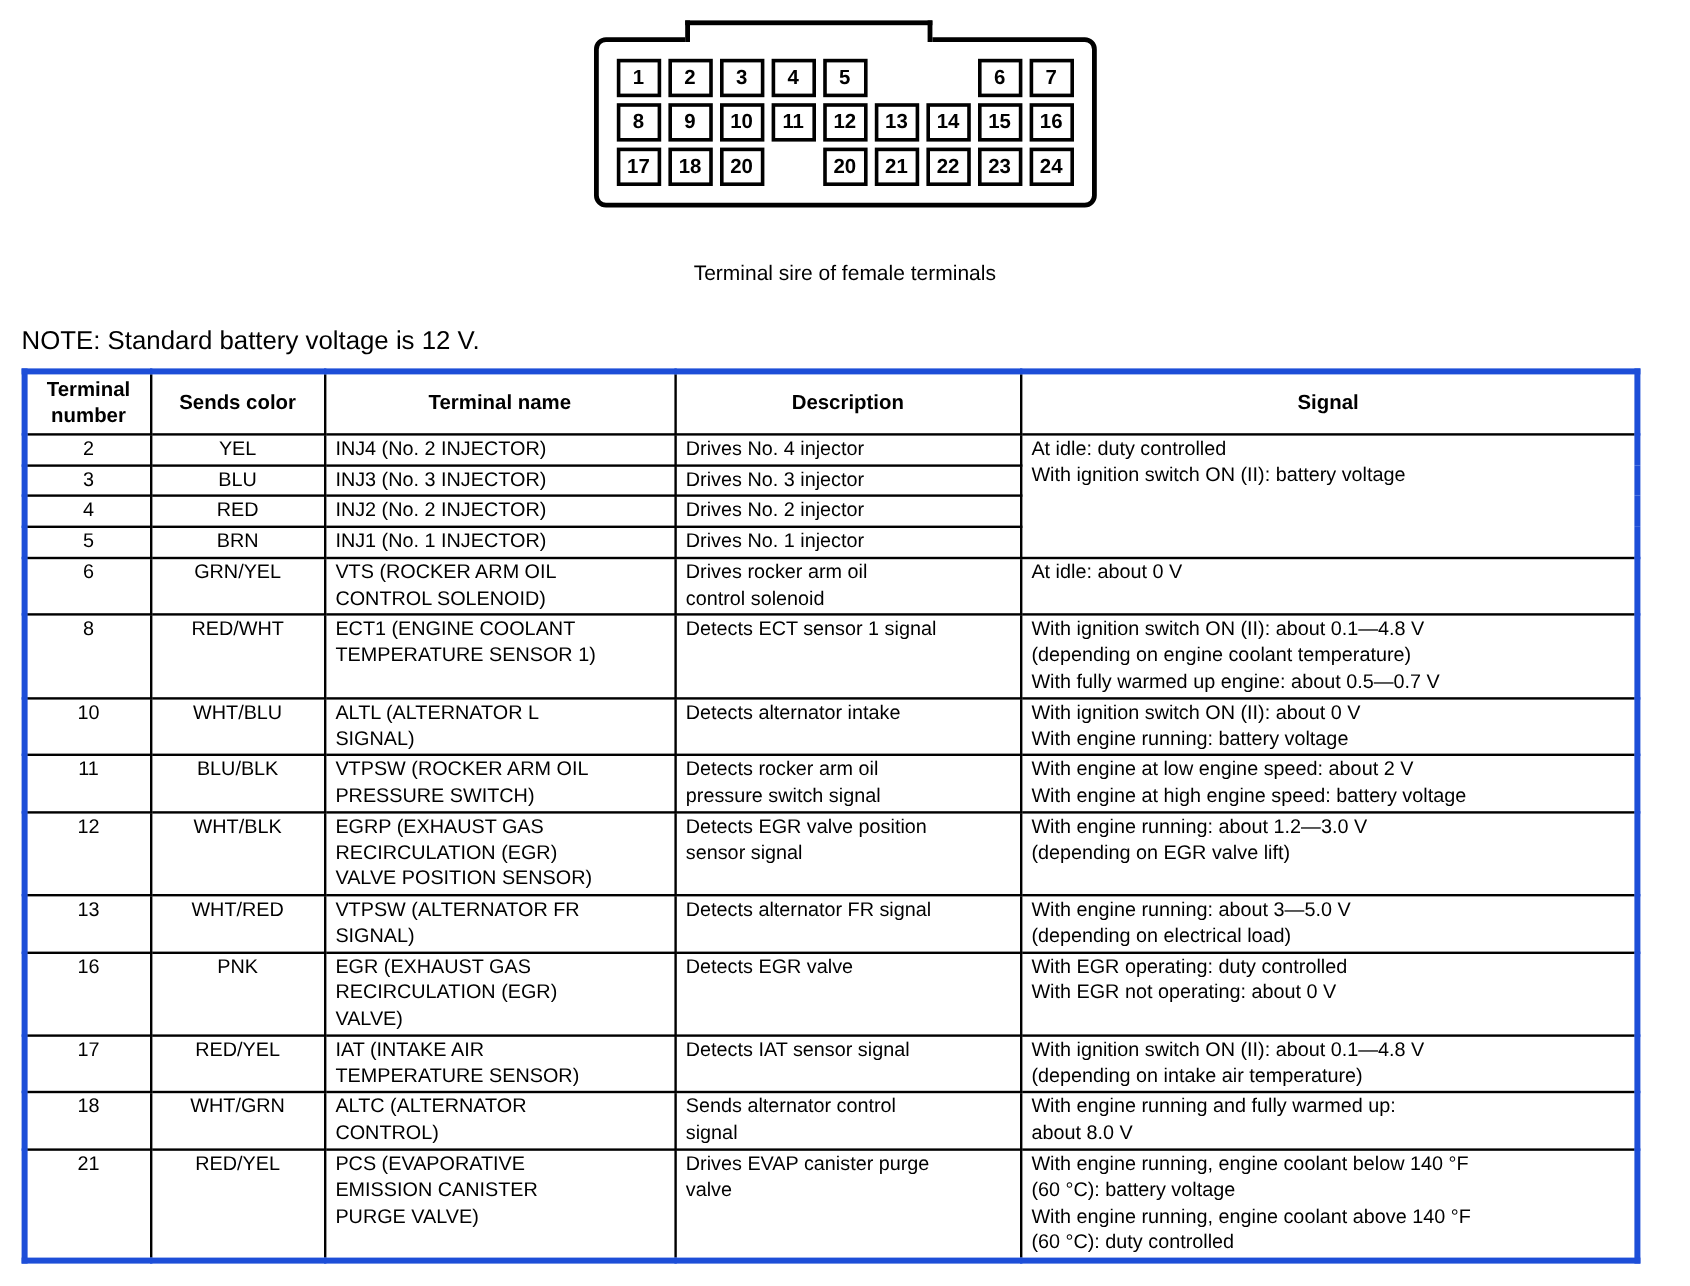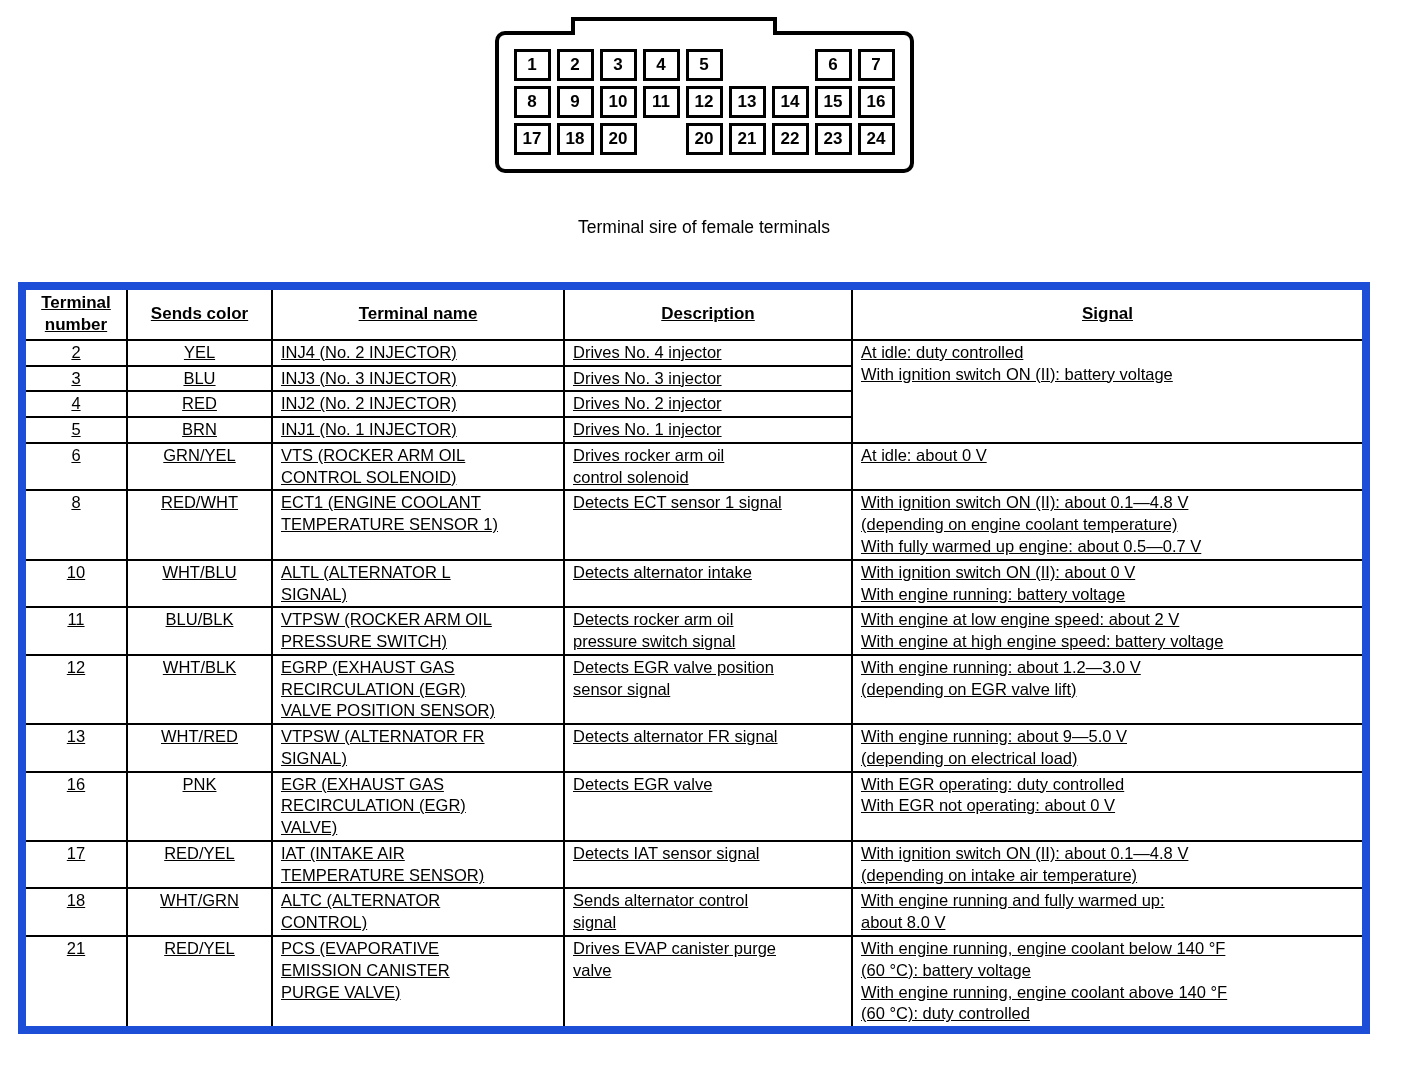--- a/index.html
+++ b/index.html
@@ -75,24 +75,23 @@
   .battery-note {
     font-size: 21.5px;
   }
 
   
   table.pcm {
     border-collapse: collapse;
     table-layout: fixed;
     width: 1346px;
     margin-left: 18px;
-    border: 8px solid #1d4ed8;
+    border: 5px solid #1d4ed8;
     font-size: 16.5px;
     line-height: 1.32;
-    text-decoration: underline;
   }
   table.pcm th, table.pcm td {
     border: 2px solid #000;
     padding: 1px 8px;
     vertical-align: top;
     white-space: pre-line;
     overflow: hidden;
   }
   table.pcm th {
     text-align: center;
@@ -142,20 +141,21 @@
           <div class="conn-cell">22</div>
           <div class="conn-cell">23</div>
           <div class="conn-cell">24</div>
         </div>
       </div>
   </div>
   <div class="connector-caption">Terminal sire of female terminals</div>
 </div>
 
 <div class="heading-row">
+  <div class="battery-note">NOTE: Standard battery voltage is 12 V.</div>
 </div>
 
 <table class="pcm">
   <colgroup>
     <col style="width:105px">
     <col style="width:145px">
     <col style="width:292px">
     <col style="width:288px">
     <col style="width:514px">
   </colgroup>
@@ -244,21 +244,21 @@
 sensor signal</td>
         <td>With engine running: about 1.2—3.0 V
 (depending on EGR valve lift)</td>
       </tr>
       <tr>
         <td class="col-center">13</td>
         <td class="col-center">WHT/RED</td>
         <td>VTPSW (ALTERNATOR FR
 SIGNAL)</td>
         <td>Detects alternator FR signal</td>
-        <td>With engine running: about 9—5.0 V
+        <td>With engine running: about 3—5.0 V
 (depending on electrical load)</td>
       </tr>
       <tr>
         <td class="col-center">16</td>
         <td class="col-center">PNK</td>
         <td>EGR (EXHAUST GAS
 RECIRCULATION (EGR)
 VALVE)</td>
         <td>Detects EGR valve</td>
         <td>With EGR operating: duty controlled

